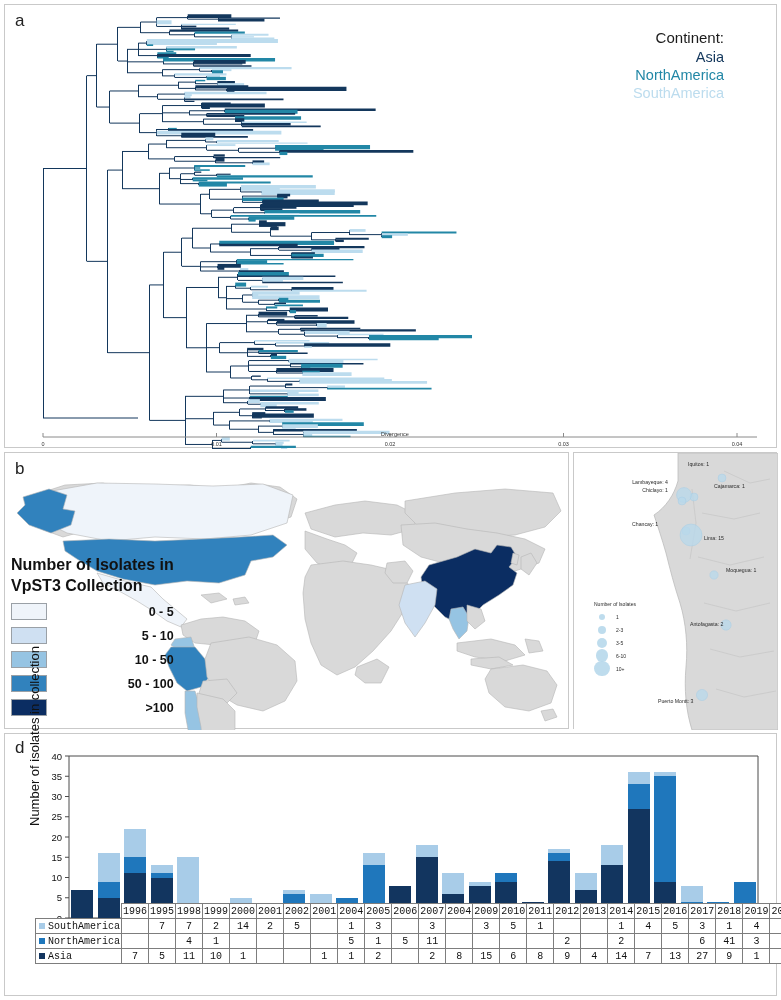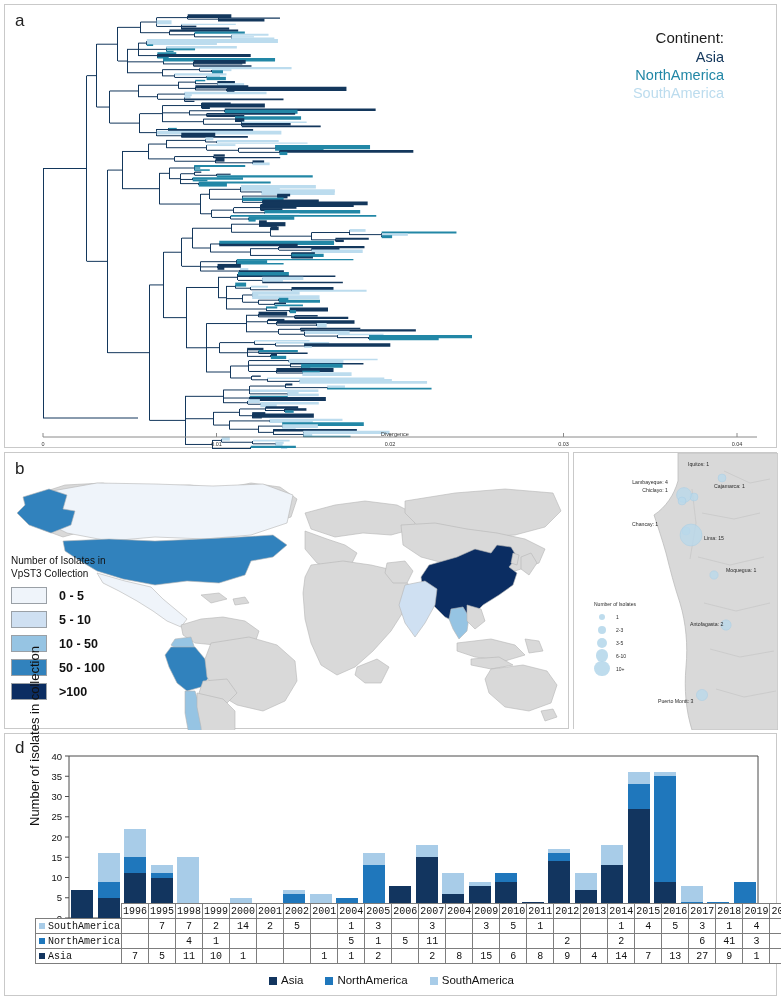--- a/index.html
+++ b/index.html
@@ -15,22 +15,22 @@
   .legendA{position:absolute;right:52px;top:24px;text-align:right;line-height:1.22;}
   .legendA .ttl{font-size:15px;color:#1b1b1b;margin-bottom:2px;}
   .legendA .asia{font-size:14.5px;color:#13375c;}
   .legendA .na{font-size:14.5px;color:#2287a6;}
   .legendA .sa{font-size:14.5px;color:#bcdcee;}
 
   
   #panelB{left:4px;top:452px;width:565px;height:277px;}
   #mapSvg{position:absolute;left:0;top:0;}
   .legendB{position:absolute;left:6px;top:101px;}
-  .legendB .bttl{font-size:10px;font-weight:normal;color:#111;line-height:1.32;}
-  .legendB .row{display:flex;align-items:center;margin-top:7px;}
+  .legendB .bttl{font-size:16px;font-weight:bold;color:#111;line-height:1.32;}
+  .legendB .row{display:flex;align-items:center;margin-top:7px;justify-content:space-between;}
   .legendB .sw{width:36px;height:17px;border:1px solid #9aa0a6;box-sizing:border-box;}
   .legendB .lb{font-size:12.5px;font-weight:bold;margin-left:12px;color:#111;}
 
   
   #panelC{left:573px;top:452px;width:204px;height:277px;}
   #perusvg{position:absolute;left:0;top:0;}
   .clabel{position:absolute;font-size:5.2px;color:#2a2a2a;white-space:nowrap;}
   .clabel.r{text-align:right;}
   .sizeleg{position:absolute;left:20px;top:148px;}
   .sizeleg .st{font-size:5px;color:#2a2a2a;margin-bottom:3px;}
@@ -962,16 +962,15 @@
             <td class="yr">7</td>
             <td class="yr">13</td>
             <td class="yr">27</td>
             <td class="yr">9</td>
             <td class="yr">1</td>
             <td class="yr">1</td>
             <td class="yr"></td>
           </tr>
         </tbody>
     </table>
-    <div class="dleg" id="dLegend"><span class="it"><span class="sq" style="background: rgb(18, 53, 95);"></span><span>Asia</span></span><span class="it"><span class="sq" style="background: rgb(31, 119, 188);"></span><span>NorthAmerica</span></span><span class="it"><span class="sq" style="background: rgb(168, 204, 232);"></span><span>SouthAmerica</span></span></div>
   </div>
 
 </div>
 
 </body></html>

